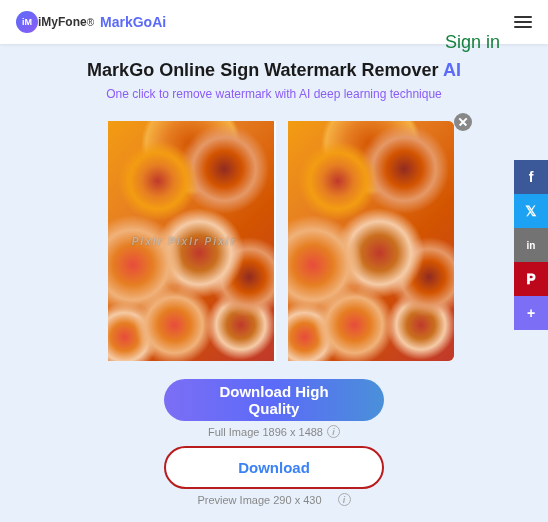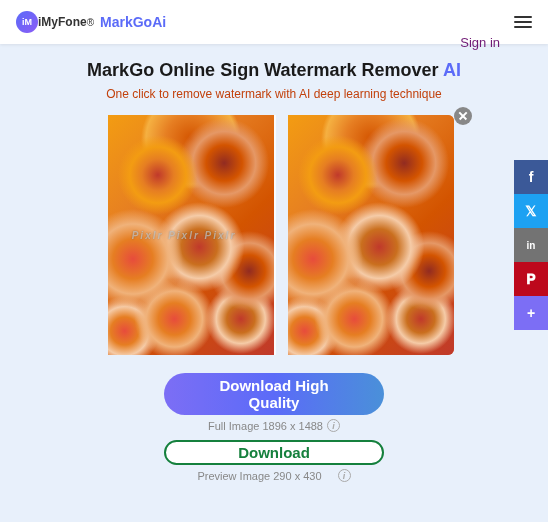--- a/index.html
+++ b/index.html
@@ -44,22 +44,22 @@
     }
     .logo-topmediai span {
       color: #5b6bf8;
     }
     .header-icon-wrapper {
       display: flex;
       align-items: center;
       gap: 14px;
     }
     .header-signin {
-      font-size: 13px;
-      color: #701a75;
+      font-size: 18px;
+      color: #15803d;
       cursor: pointer;
       margin-top: 40px;
     }
     .hamburger {
       display: flex;
       flex-direction: column;
       gap: 3px;
       cursor: pointer;
     }
     .hamburger span {
@@ -99,22 +99,22 @@
       color: #1a1a1a;
       margin-bottom: 6px;
     }
     .page-title .ai-badge {
       color: #5b6bf8;
       font-weight: bold;
     }
 
     .page-subtitle {
       font-size: 12px;
-      color: #c2410c;
-      margin-bottom: 14px;
+      color: #8b5cf6;
+      margin-bottom: 20px;
     }
 
     
     .image-area {
       position: relative;
       display: flex;
       justify-content: center;
       gap: 0;
       margin: 0 auto;
       width: 380px;
@@ -242,24 +242,24 @@
       align-items: center;
       justify-content: center;
       font-size: 9px;
       color: #aaa;
       font-style: italic;
       font-weight: bold;
     }
 
     .btn-download {
       background: white;
-      color: #15803d;
-      border: 2px solid #15803d;
+      color: #3b82f6;
+      border: 2px solid #b91c1c;
       border-radius: 24px;
-      padding: 2px 36px;
+      padding: 11px 36px;
       font-size: 15px;
       font-weight: bold;
       cursor: pointer;
       width: 220px;
     }
 
     .btn-info-preview {
       font-size: 11px;
       color: #888;
       display: flex;

